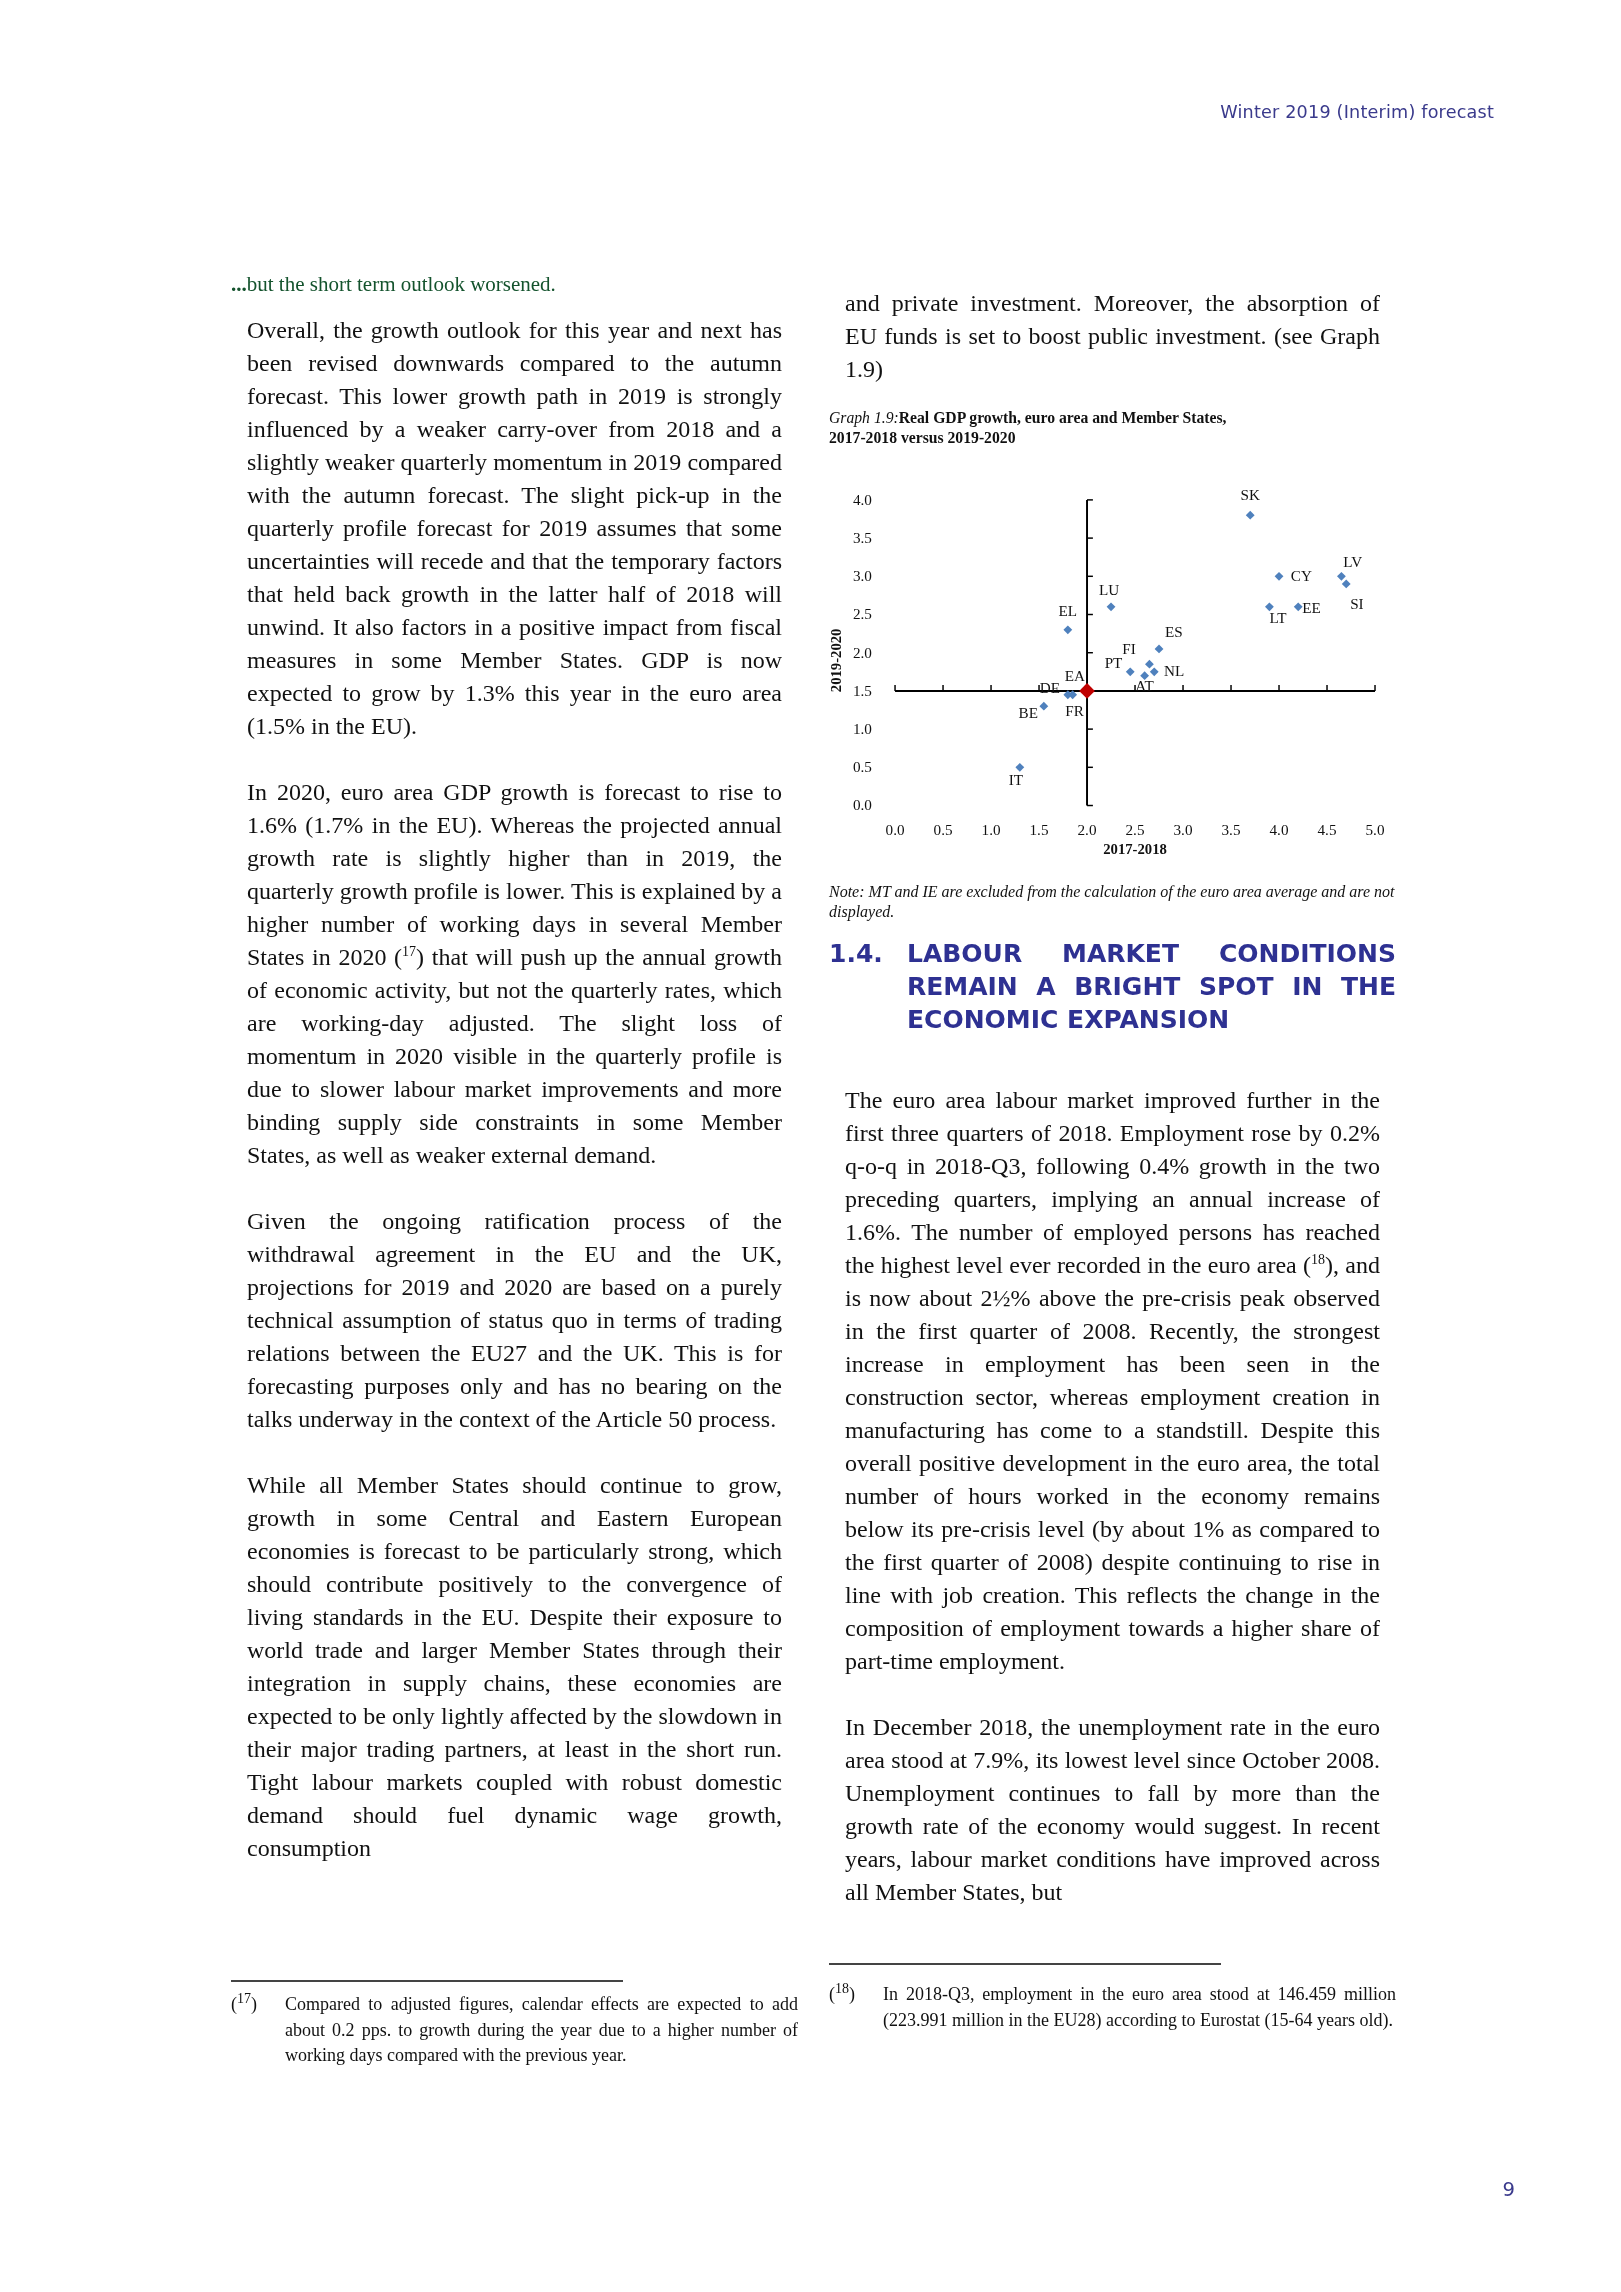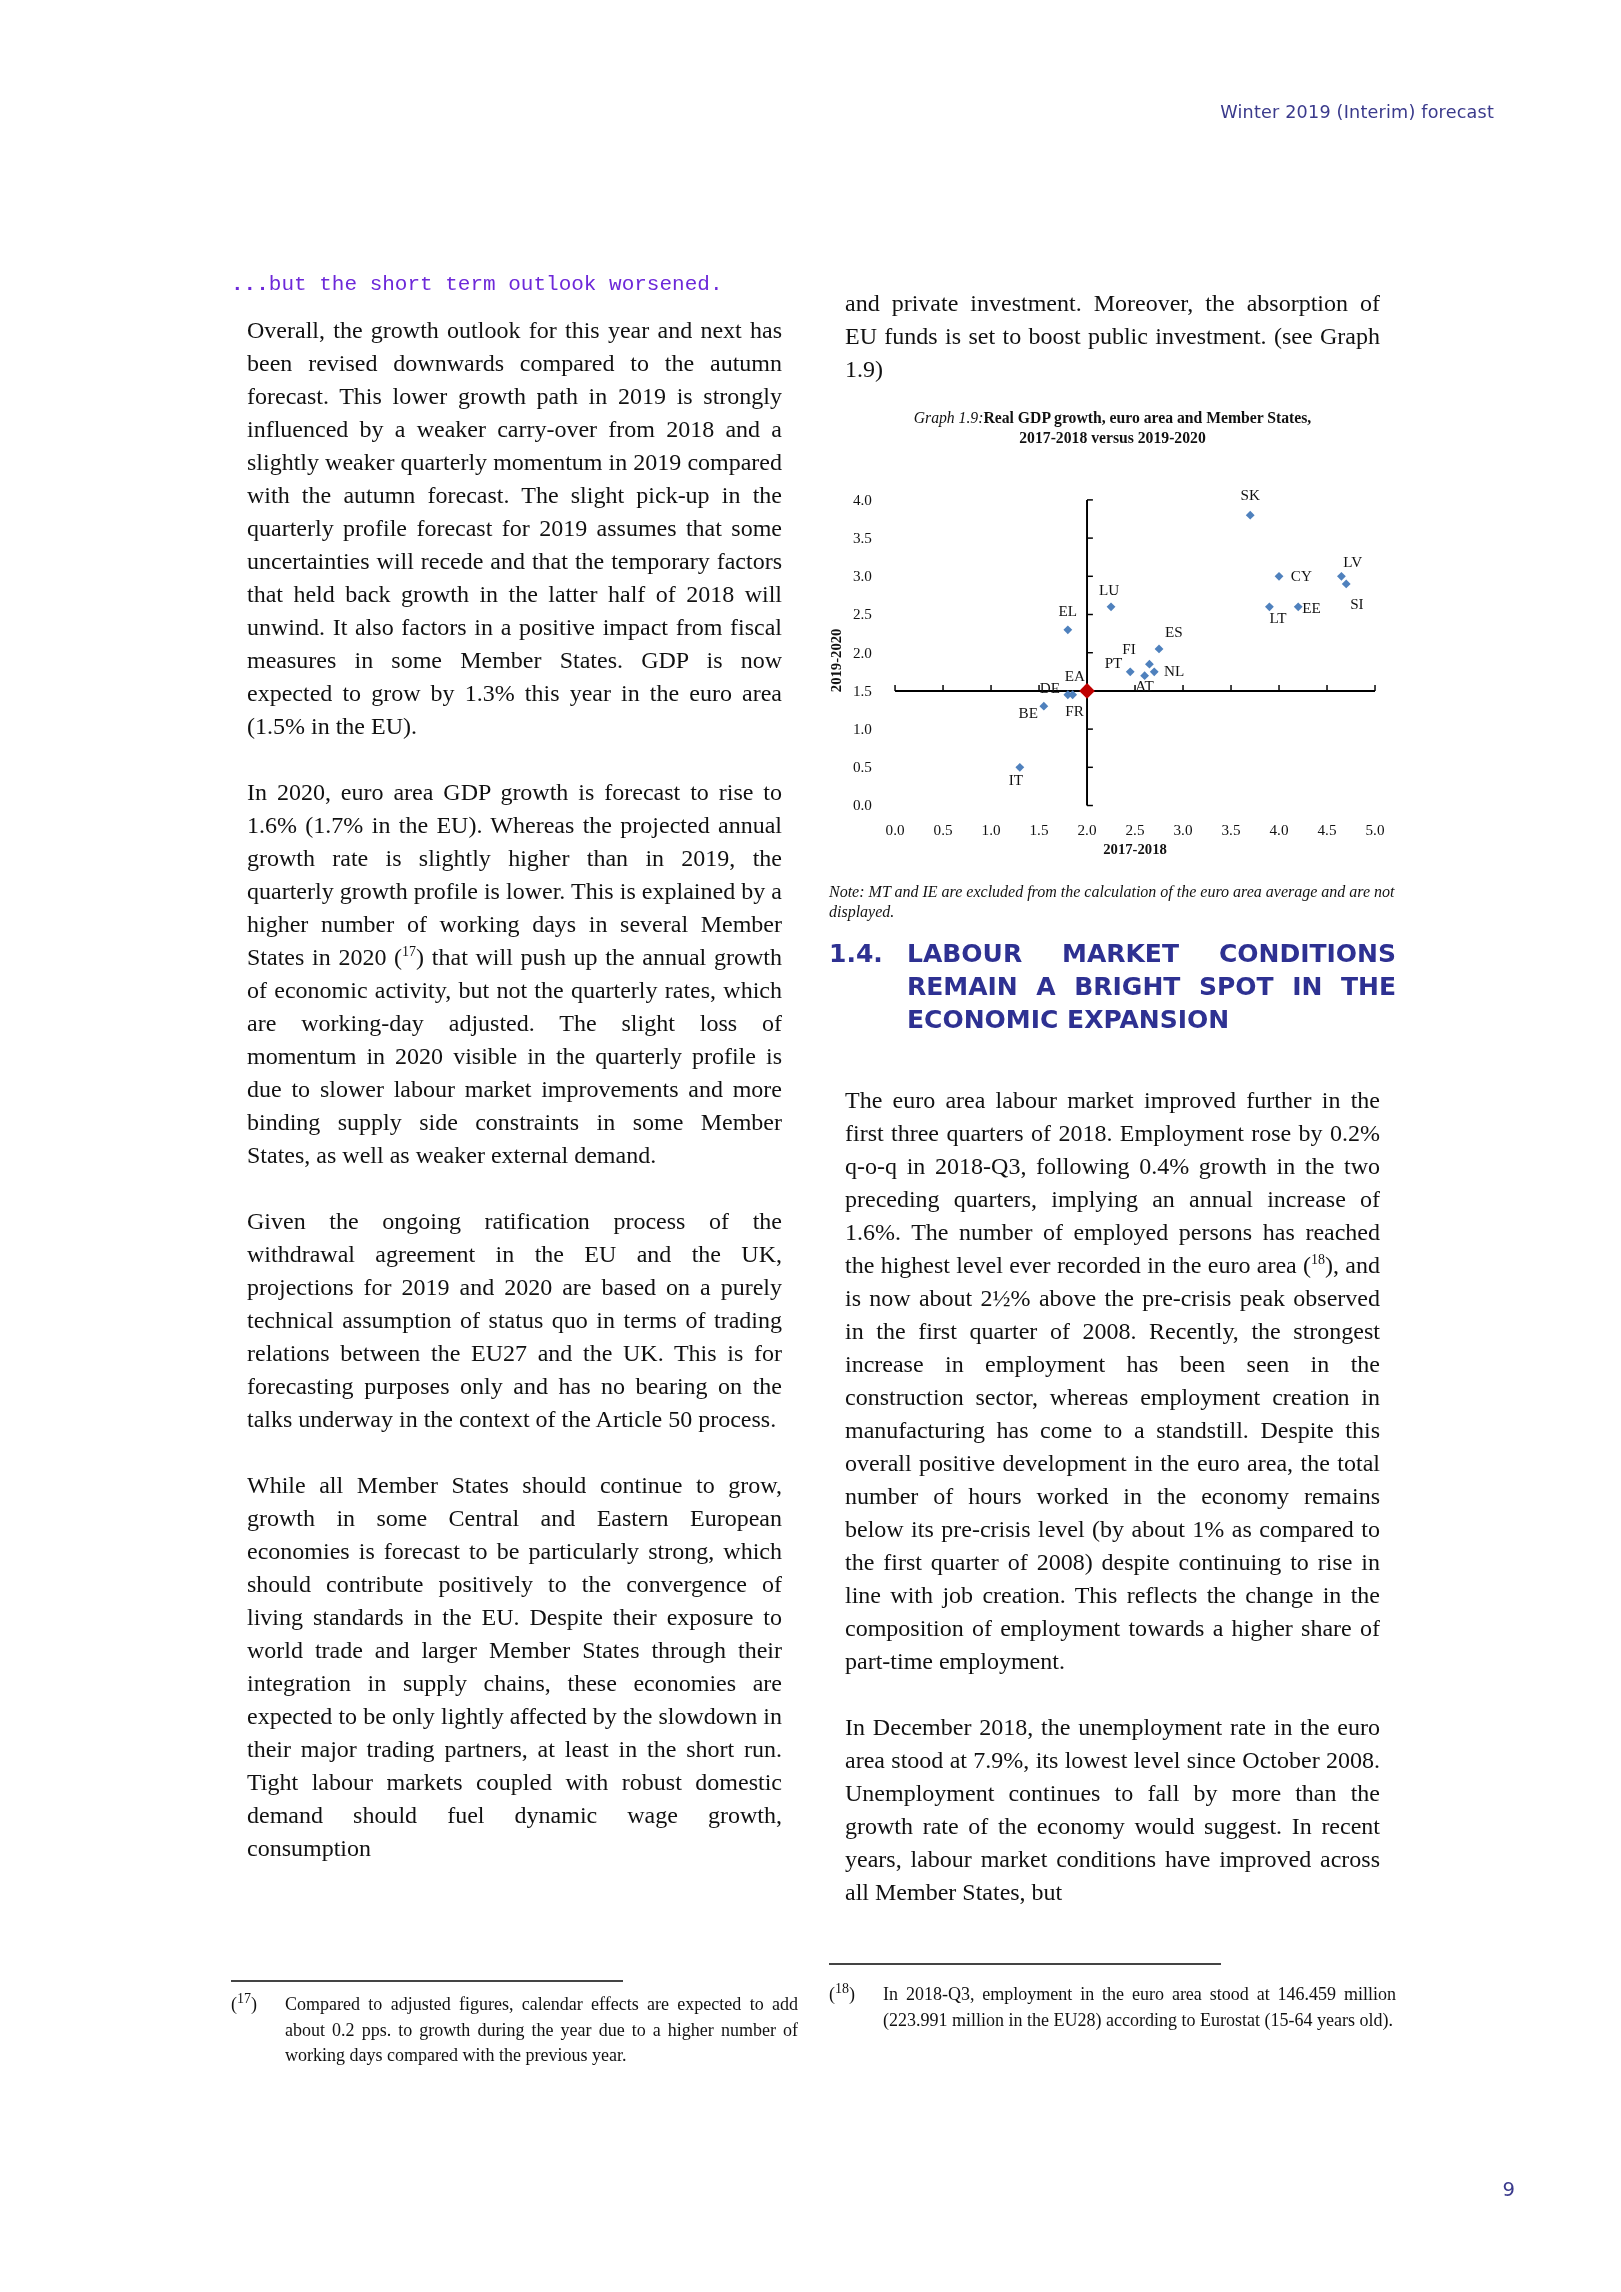--- a/index.html
+++ b/index.html
@@ -3,42 +3,42 @@
 <meta charset="utf-8">
 <style>
   html, body { margin: 0; padding: 0; background: #ffffff; }
   body { width: 1621px; height: 2293px; position: relative; overflow: hidden;
          font-family: "Liberation Serif", "DejaVu Serif", serif; color: #111; }
   .running-head { position: absolute; top: 102px; right: 127px; font-family: "DejaVu Sans", "Liberation Sans", sans-serif;
                   font-size: 17.6px; color: #3a3a8c; letter-spacing: 0.2px; }
   .col { position: absolute; top: 271px; width: 567px; }
   .col-left { left: 231px; }
   .col-right { left: 829px; }
-  .side-head { font-family: Liberation Mono, monospace; font-size: 21px; color: #6d28d9;
+  .side-head { font-family: Liberation Serif, serif; font-size: 21px; color: #14532d;
                margin: 0 0 7.8px 0; line-height: 27.4px; }
   .side-head .dots { font-weight: bold; }
   p.body { font-size: 24px; line-height: 33px; margin: 16px; text-align: justify; }
   p.body + p.body { margin-top: 33px; }
   sup { font-size: 14px; line-height: 0; vertical-align: super; }
   .fn-rule { width: 392px; border-top: 2px solid #444; margin: 0; }
   .footnote { position: absolute; font-size: 18px; line-height: 25.5px; text-align: justify; }
   .footnote .fn-mark { position: absolute; left: 0; top: 0; }
   .footnote .fn-text { display: block; margin-left: 54px; }
   .fn-left { left: 231px; top: 1992px; width: 567px; }
   .fn-right { left: 829px; top: 1982px; width: 567px; }
   .rule-left { position: absolute; left: 231px; top: 1980px; }
   .rule-right { position: absolute; left: 829px; top: 1963px; }
   .section-head { font-family: "DejaVu Sans", "Liberation Sans", sans-serif; font-weight: bold; color: #2e3192;
                   font-size: 25px; line-height: 33px; position: relative; padding-left: 78px; text-align: justify;
                   text-align-last: left; margin: 0; }
   .section-head .num { position: absolute; left: 0; top: 0; }
   .page-number { position: absolute; right: 106px; top: 2178px; font-family: "DejaVu Sans", "Liberation Sans", sans-serif;
                  font-size: 19.6px; color: #3a3a8c; }
   .graph-wrap { position: absolute; left: 829px; top: 408px; width: 567px; }
-  .graph-title { text-align: center; font-size: 15.7px; line-height: 19.6px; margin: 0; }
+  .graph-title { text-align: left; font-size: 15.7px; line-height: 19.6px; margin: 0; }
   .graph-title .gnum { font-style: italic; }
   .graph-title .gtitle { font-weight: bold; }
   .graph-note { font-style: italic; font-size: 16px; line-height: 19.6px; margin: 0; }
   svg text { font-family: "Liberation Serif", "DejaVu Serif", serif; }
 </style>
 </head>
 <body>
 
 <div class="running-head">Winter 2019 (Interim) forecast</div>
 

